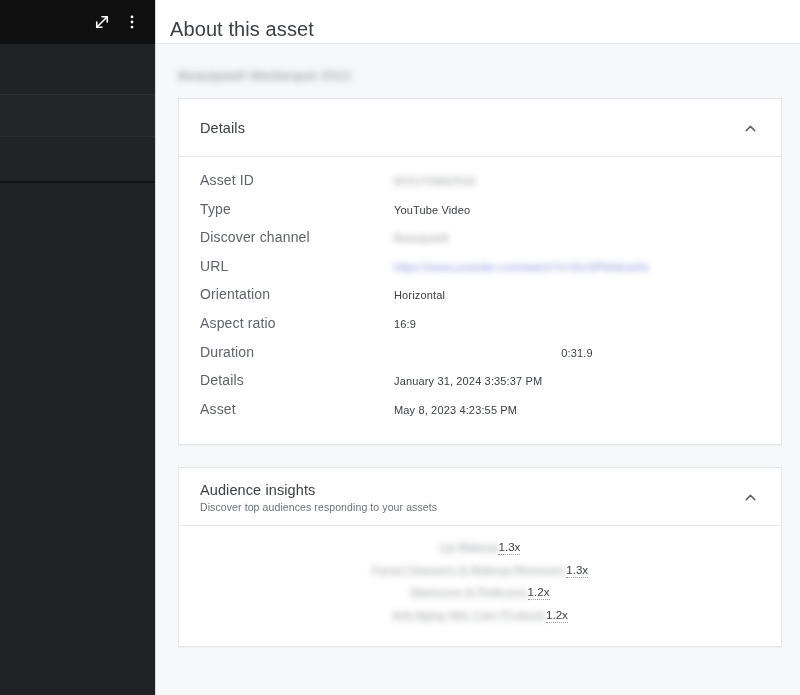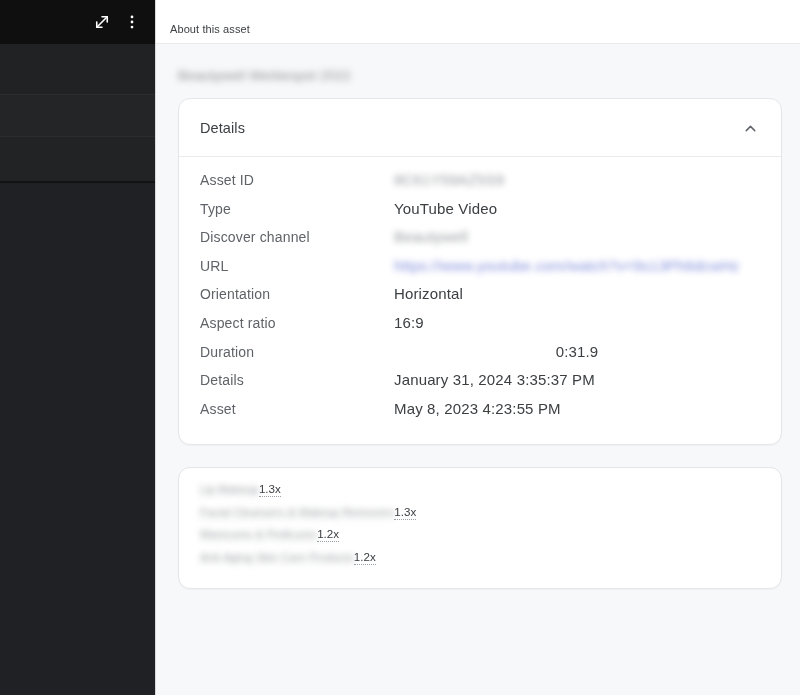--- a/index.html
+++ b/index.html
@@ -63,21 +63,21 @@
   }
 
   #page-header {
     height: 44px;
     background: #ffffff;
     border-bottom: 1px solid #e8eaed;
     display: flex; align-items: center;
     padding-left: 14px;
   }
   #page-title {
-    font-size: 11px;
+    font-size: 20px;
     color: #3c4043;
     letter-spacing: 0.1px;
     margin-top: 15px;
   }
 
   #content-scroll {
     height: 651px;
     padding: 0;
     overflow: hidden;
   }
@@ -90,21 +90,21 @@
     color: #3c4043;
     filter: blur(3.6px);
     opacity: .62;
     display: inline-block;
     letter-spacing: .2px;
   }
 
   .card {
     background: #ffffff;
     border: 1px solid #e4e6e9;
-    border-radius: 12px;
+    border-radius: 0;
     margin: 0 18px 22px 22px;
     box-shadow: 0 1px 1px rgba(60,64,67,0.04);
   }
 
   .card-header {
     display: flex; align-items: center; justify-content: space-between;
     padding: 16px 18px 15px 21px;
     border-bottom: 1px solid #e8eaed;
   }
   .card-header.with-sub { padding-top: 14px; padding-bottom: 12px; }
@@ -134,42 +134,42 @@
     height: 28.6px;
   }
   .detail-label {
     width: 194px;
     flex: 0 0 194px;
     font-size: 14px;
     color: #5f6368;
     letter-spacing: .15px;
   }
   .detail-value {
-    font-size: 15px;
+    font-size: 11px;
     color: #3c4043;
     letter-spacing: .15px;
   }
   .detail-value.redacted {
     filter: blur(3.2px);
     opacity: .65;
     color: #5f6368;
     display: inline-block;
   }
   .detail-value.link {
     color: #5b6bd0;
     filter: blur(3.2px);
     opacity: .78;
     display: inline-block;
   }
 
   
   .audience-row {
     display: flex;
     align-items: baseline;
-    justify-content: flex-start;
+    justify-content: center;
     height: 22.5px;
   }
   .audience-name {
     font-size: 11.4px;
     color: #5f6368;
     border-bottom: 1px dotted #9aa0a6;
     filter: blur(3px);
     opacity: .62;
     display: inline-block;
   }
@@ -268,20 +268,31 @@
               <div style="flex: 1 1 auto;"><span class="detail-value">January 31, 2024 3:35:37 PM</span></div>
             </div>
             <div class="detail-row">
               <div class="detail-label">Asset</div>
               <div style="flex: 1 1 auto;"><span class="detail-value">May 8, 2023 4:23:55 PM</span></div>
             </div>
           </div>
       </div>
 
       <div class="card">
+        <div class="card-header with-sub">
+          <div>
+            <div class="card-title">Audience insights</div>
+            <div class="card-subtitle">Discover top audiences responding to your assets</div>
+          </div>
+          <div class="collapse-btn">
+            <svg width="17" height="17" viewBox="0 0 24 24" fill="none" stroke="#5f6368" stroke-width="2" stroke-linecap="round" stroke-linejoin="round">
+              <polyline points="6,15 12,9 18,15"></polyline>
+            </svg>
+          </div>
+        </div>
         <div class="card-body" id="audience-body">
             <div class="audience-row">
               <span class="audience-name">Lip Makeup</span>
               <span class="audience-value">1.3x</span>
             </div>
             <div class="audience-row">
               <span class="audience-name">Facial Cleansers &amp; Makeup Removers</span>
               <span class="audience-value">1.3x</span>
             </div>
             <div class="audience-row">

